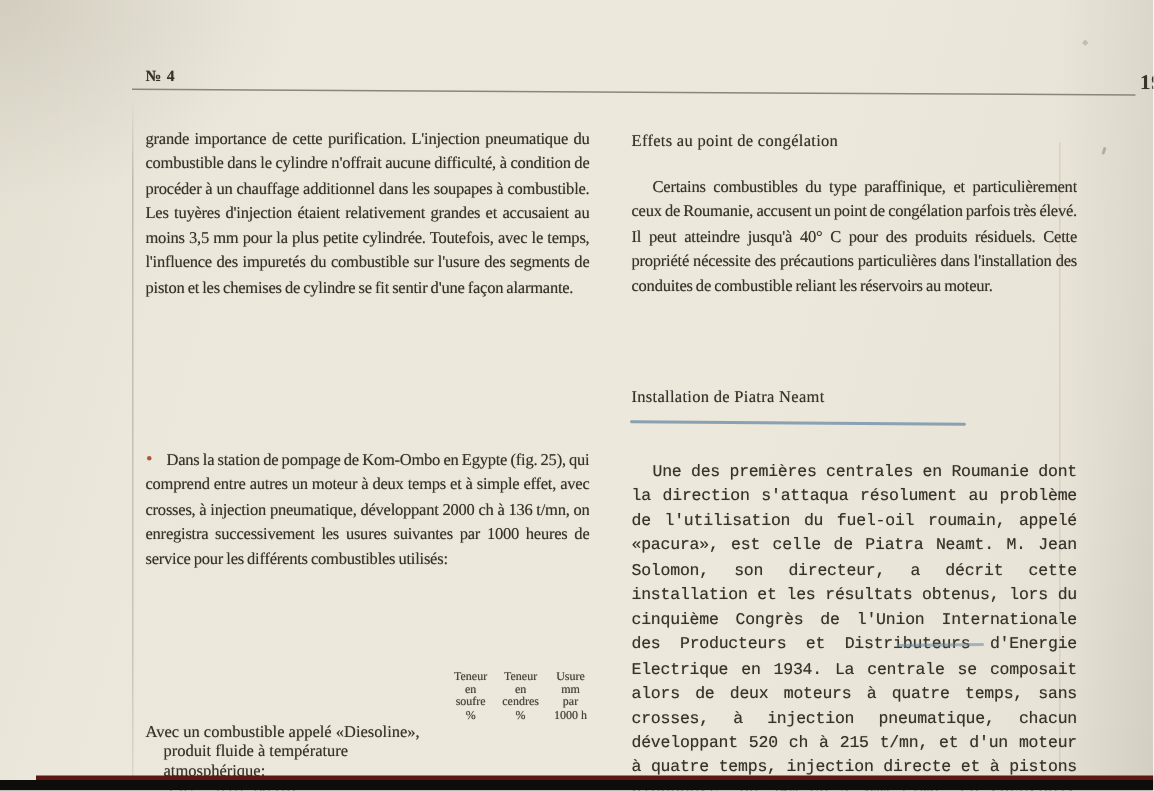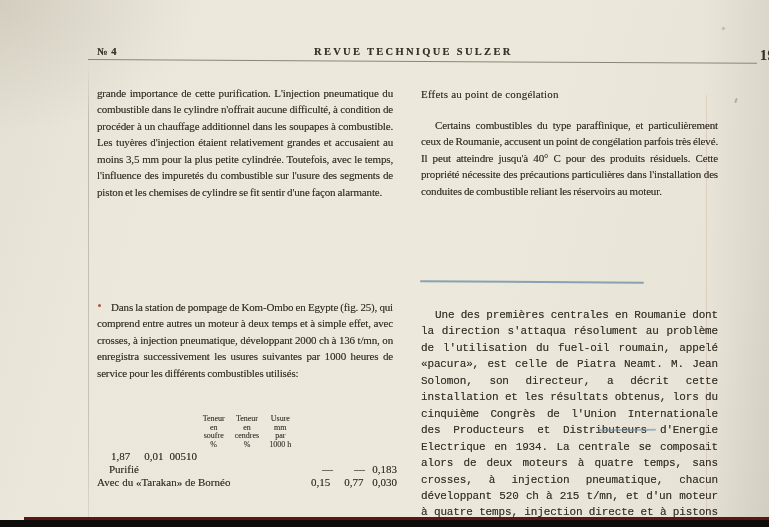--- a/index.html
+++ b/index.html
@@ -39,21 +39,21 @@
   .p-r1{left:421px;top:117px;width:297px;height:122px;}
   .h-r2{left:421px;top:259px;}
   .p-r2{left:421px;top:307px;width:297px;height:236px;font-family:Liberation Mono, monospace;}
   
   .pen-underline{position:absolute;left:420px;top:281px;width:224px;height:2px;border-radius:2px;
         background:rgba(104,138,164,0.75);transform:rotate(0.4deg);}
   .pen-mark-1934{position:absolute;left:598px;top:429px;width:58px;height:1.8px;border-radius:2px;
         background:rgba(104,138,164,0.55);transform:rotate(-0.6deg);}
   
   .ftable{position:absolute;left:97px;top:415px;width:300px;}
-  .thead{display:flex;justify-content:center;height:35px;}
+  .thead{display:flex;justify-content:flex-end;height:35px;margin-top:32px;}
   .th{width:33.3px;font-size:8px;line-height:8.6px;text-align:center;white-space:pre-line;color:#45403a;}
   .trow{display:flex;font-size:11px;line-height:13px;}
   .tlabel{width:200px;}
   .hang{padding-left:12px;text-indent:-12px;}
   .ind{padding-left:12px;}
   .tval{width:33.3px;text-align:right;}
   
   .bar-maroon{position:absolute;left:24px;right:0;top:516.5px;height:3px;background:#5c1712;}
   .bar-black{position:absolute;left:0;right:0;top:519.5px;height:8px;background:#0e0d0b;}
 </style>
@@ -62,21 +62,20 @@
 
 <div class="scan">
 
   <div class="crease"></div>
   <div class="edge-shade"></div>
   <div class="edge-line"></div>
   <div class="speck-a"></div>
   <div class="speck-b"></div>
 
   <div class="issue ink">№ 4</div>
-  <div class="jtitle ink">REVUE TECHNIQUE SULZER</div>
   <div class="year ink">1952</div>
   <div class="hrule"></div>
 
   <div class="para p-l1 ink">grande importance de cette purification. L'injection pneumatique du combustible dans le cylindre n'offrait aucune difficulté, à condition de procéder à un chauffage additionnel dans les soupapes à combustible. Les tuyères d'injection étaient relativement grandes et accusaient au moins 3,5 mm pour la plus petite cylindrée. Toutefois, avec le temps, l'influence des impuretés du combustible sur l'usure des segments de piston et les chemises de cylindre se fit sentir d'une façon alarmante.</div>
   <div class="red-dot"></div>
   <div class="para p-l2 indent ink">Dans la station de pompage de Kom-Ombo en Egypte (fig. 25), qui comprend entre autres un moteur à deux temps et à simple effet, avec crosses, à injection pneumatique, développant 2000 ch à 136 t/mn, on enregistra successivement les usures suivantes par 1000 heures de service pour les différents combustibles utilisés:</div>
 
   <div class="ftable ink">
     <div class="thead">
       <div class="th">Teneur
@@ -86,20 +85,21 @@
       <div class="th">Teneur
 en
 cendres
 %</div>
       <div class="th">Usure
 mm
 par
 1000 h</div>
     </div>
     <div class="trow">
+      <div class="tlabel hang">Avec un combustible appelé «Diesoline», produit fluide à température atmosphérique:</div>
       <div class="tval"></div>
       <div class="tval"></div>
       <div class="tval"></div>
     </div>
     <div class="trow">
       <div class="tval">1,87</div>
       <div class="tval">0,01</div>
       <div class="tval">00510</div>
     </div>
     <div class="trow">
@@ -111,20 +111,21 @@
     <div class="trow">
       <div class="tlabel">Avec du «Tarakan» de Bornéo</div>
       <div class="tval">0,15</div>
       <div class="tval">0,77</div>
       <div class="tval">0,030</div>
     </div>
   </div>
 
   <div class="heading h-r1 ink">Effets au point de congélation</div>
   <div class="para p-r1 indent ink">Certains combustibles du type paraffinique, et particulièrement ceux de Roumanie, accusent un point de congélation parfois très élevé. Il peut atteindre jusqu'à 40° C pour des produits résiduels. Cette propriété nécessite des précautions particulières dans l'installation des conduites de combustible reliant les réservoirs au moteur.</div>
+  <div class="heading h-r2 ink">Installation de Piatra Neamt</div>
   <div class="pen-underline"></div>
   <div class="para p-r2 indent ink">Une des premières centrales en Roumanie dont la direction s'attaqua résolument au problème de l'utilisation du fuel-oil roumain, appelé «pacura», est celle de Piatra Neamt. M. Jean Solomon, son directeur, a décrit cette installation et les résultats obtenus, lors du cinquième Congrès de l'Union Internationale des Producteurs et Distributeurs d'Energie Electrique en 1934. La centrale se composait alors de deux moteurs à quatre temps, sans crosses, à injection pneumatique, chacun développant 520 ch à 215 t/mn, et d'un moteur à quatre temps, injection directe et à pistons plongeurs, de 260 ch à 300 t/mn. Le réservoir et la tuyauterie d'amenée du combustible au moteur étaient chauffés</div>
   <div class="pen-mark-1934"></div>
 
   <div class="bar-maroon"></div>
   <div class="bar-black"></div>
 
 </div>
 
 </body></html>

